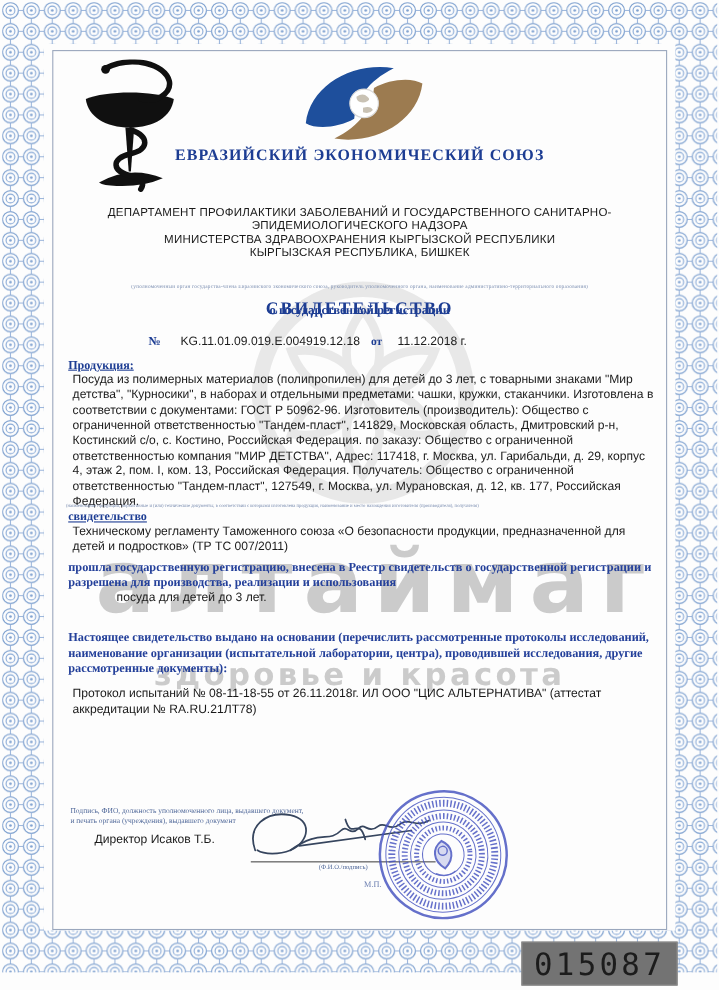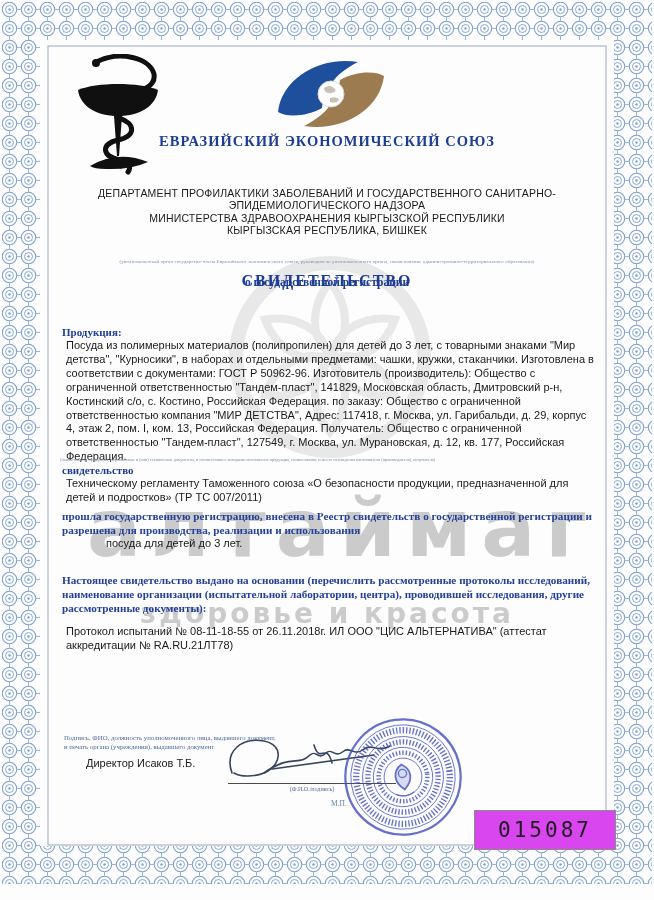--- a/index.html
+++ b/index.html
@@ -14,34 +14,34 @@
   .union-title{top:133px;font:bold 14.5px "Liberation Serif",serif;letter-spacing:1px;color:#1d3d93;}
   .dept{top:187px;font-size:10.5px;line-height:12.3px;color:#1a1a1a;letter-spacing:.2px;}
   .fineprint{font-family:"Liberation Serif",serif;color:#7a8db0;white-space:nowrap;overflow:hidden;}
   .issuer-note{top:259px;left:57px;width:540px;font-size:4.8px;letter-spacing:.2px;text-align:center;}
   .cert-title{top:272px;font:bold 16px "Liberation Serif",serif;letter-spacing:2px;color:#1d3d93;}
   .cert-subtitle{top:276px;font:bold 11.5px "Liberation Serif",serif;color:#1d3d93;}
   .numrow{top:305px;left:135px;font-size:11px;white-space:nowrap;}
   .numrow .lbl{font:bold 11px "Liberation Serif",serif;color:#1d3d93;margin-right:18px;}
   .numrow .num{color:#1c1c1c;margin-right:10px;}
   .numrow .prep{font:bold 10.5px "Liberation Serif",serif;color:#1d3d93;margin-right:14px;}
-  .sec-label{font:bold 11px "Liberation Serif",serif;color:#1d3d93;}
+  .sec-label{font:bold 11px "Liberation Serif",serif;color:#1d3d93;text-decoration:underline;}
   .bodytext{font-size:11px;line-height:13.9px;color:#1a1a1a;}
   .bluestate{font:bold 11.2px "Liberation Serif",serif;line-height:14.2px;color:#24409a;}
   .validity{font:bold 11.5px "Liberation Serif",serif;line-height:14.8px;color:#24409a;}
   .signote{font-size:6.8px;line-height:9px;font-family:"Liberation Serif",serif;color:#51699a;}
   .sigcaption{font-size:6px;font-family:"Liberation Serif",serif;color:#51699a;text-align:center;}
   .sealmark{font:7.5px "Liberation Serif",serif;color:#6a7db0;}
   .wm-brand{top:482px;font:bold 80px "DejaVu Sans",sans-serif;letter-spacing:10px;color:#909090;opacity:.45;padding-left:15px;}
   .wm-tagline{top:597px;font:600 28px "DejaVu Sans",sans-serif;letter-spacing:3px;color:#a3a3a3;opacity:.55;}
   .wm-emblem{opacity:.14;}
   .formbox{
-    top:810px;left:474px;width:140px;height:38px;background:#d946ef;
+    top:856px;left:474px;width:140px;height:38px;background:#737373;
     border:1px solid #8b8b8b;display:flex;align-items:center;justify-content:center;
-    font-family:"DejaVu Sans Mono",monospace;font-size:21px;letter-spacing:3px;color:#1c1c1c;
+    font-family:"DejaVu Sans Mono",monospace;font-size:28px;letter-spacing:3px;color:#1c1c1c;
   }
   .underline{border-top:1px solid #4a4a4a;}
 </style>
 </head>
 <body>
 
 <div class="page">
 
   <svg class="abs" style="left:0;top:0;" width="654" height="900" viewBox="0 0 654 900">
     <defs>
@@ -98,20 +98,23 @@
     <div>КЫРГЫЗСКАЯ РЕСПУБЛИКА, БИШКЕК</div>
   </div>
 
   <div class="abs center union-title">ЕВРАЗИЙСКИЙ ЭКОНОМИЧЕСКИЙ СОЮЗ</div>
 
   <div class="abs fineprint issuer-note">(уполномоченный орган государства-члена Евразийского экономического союза, руководитель уполномоченного органа, наименование административно-территориального образования)</div>
 
   <div class="abs center cert-title">СВИДЕТЕЛЬСТВО</div>
   <div class="abs center cert-subtitle">о государственной регистрации</div>
 
+  <div class="abs numrow">
+    <span class="lbl">№</span><span class="num">KG.11.01.09.019.Е.004919.12.18</span><span class="prep">от</span><span class="num">11.12.2018 г.</span>
+  </div>
 
   <div class="abs sec-label" style="top:326px;left:62px;">Продукция:</div>
   <div class="abs bodytext" style="top:339px;left:66px;width:532px;">Посуда из полимерных материалов (полипропилен) для детей до 3 лет, с товарными знаками "Мир детства", "Курносики", в наборах и отдельными предметами: чашки, кружки, стаканчики. Изготовлена в соответствии с документами: ГОСТ Р 50962-96. Изготовитель (производитель): Общество с ограниченной ответственностью "Тандем-пласт", 141829, Московская область, Дмитровский р-н, Костинский с/о, с. Костино, Российская Федерация. по заказу: Общество с ограниченной ответственностью компания "МИР ДЕТСТВА", Адрес: 117418, г. Москва, ул. Гарибальди, д. 29, корпус 4, этаж 2, пом. I, ком. 13, Российская Федерация.  Получатель: Общество с ограниченной ответственностью "Тандем-пласт", 127549, г. Москва, ул. Мурановская, д. 12, кв. 177, Российская Федерация.</div>
 
   <div class="abs fineprint" style="top:457px;left:60px;width:545px;font-size:4.3px;">(наименование продукции, нормативные и (или) технические документы, в соответствии с которыми изготовлена продукция, наименование и место нахождения изготовителя (производителя), получателя)</div>
   <div class="abs sec-label" style="top:464px;left:62px;">свидетельство</div>
   <div class="abs bodytext" style="top:476px;left:66px;width:525px;font-size:11px;line-height:14px;">Техническому регламенту Таможенного союза «О безопасности продукции, предназначенной для детей и подростков» (ТР ТС 007/2011)</div>
 
   <div class="abs" style="top:509px;left:62px;width:540px;">
     <div class="bluestate">прошла государственную регистрацию, внесена в Реестр свидетельств о государственной регистрации и разрешена для производства, реализации и использования</div>

